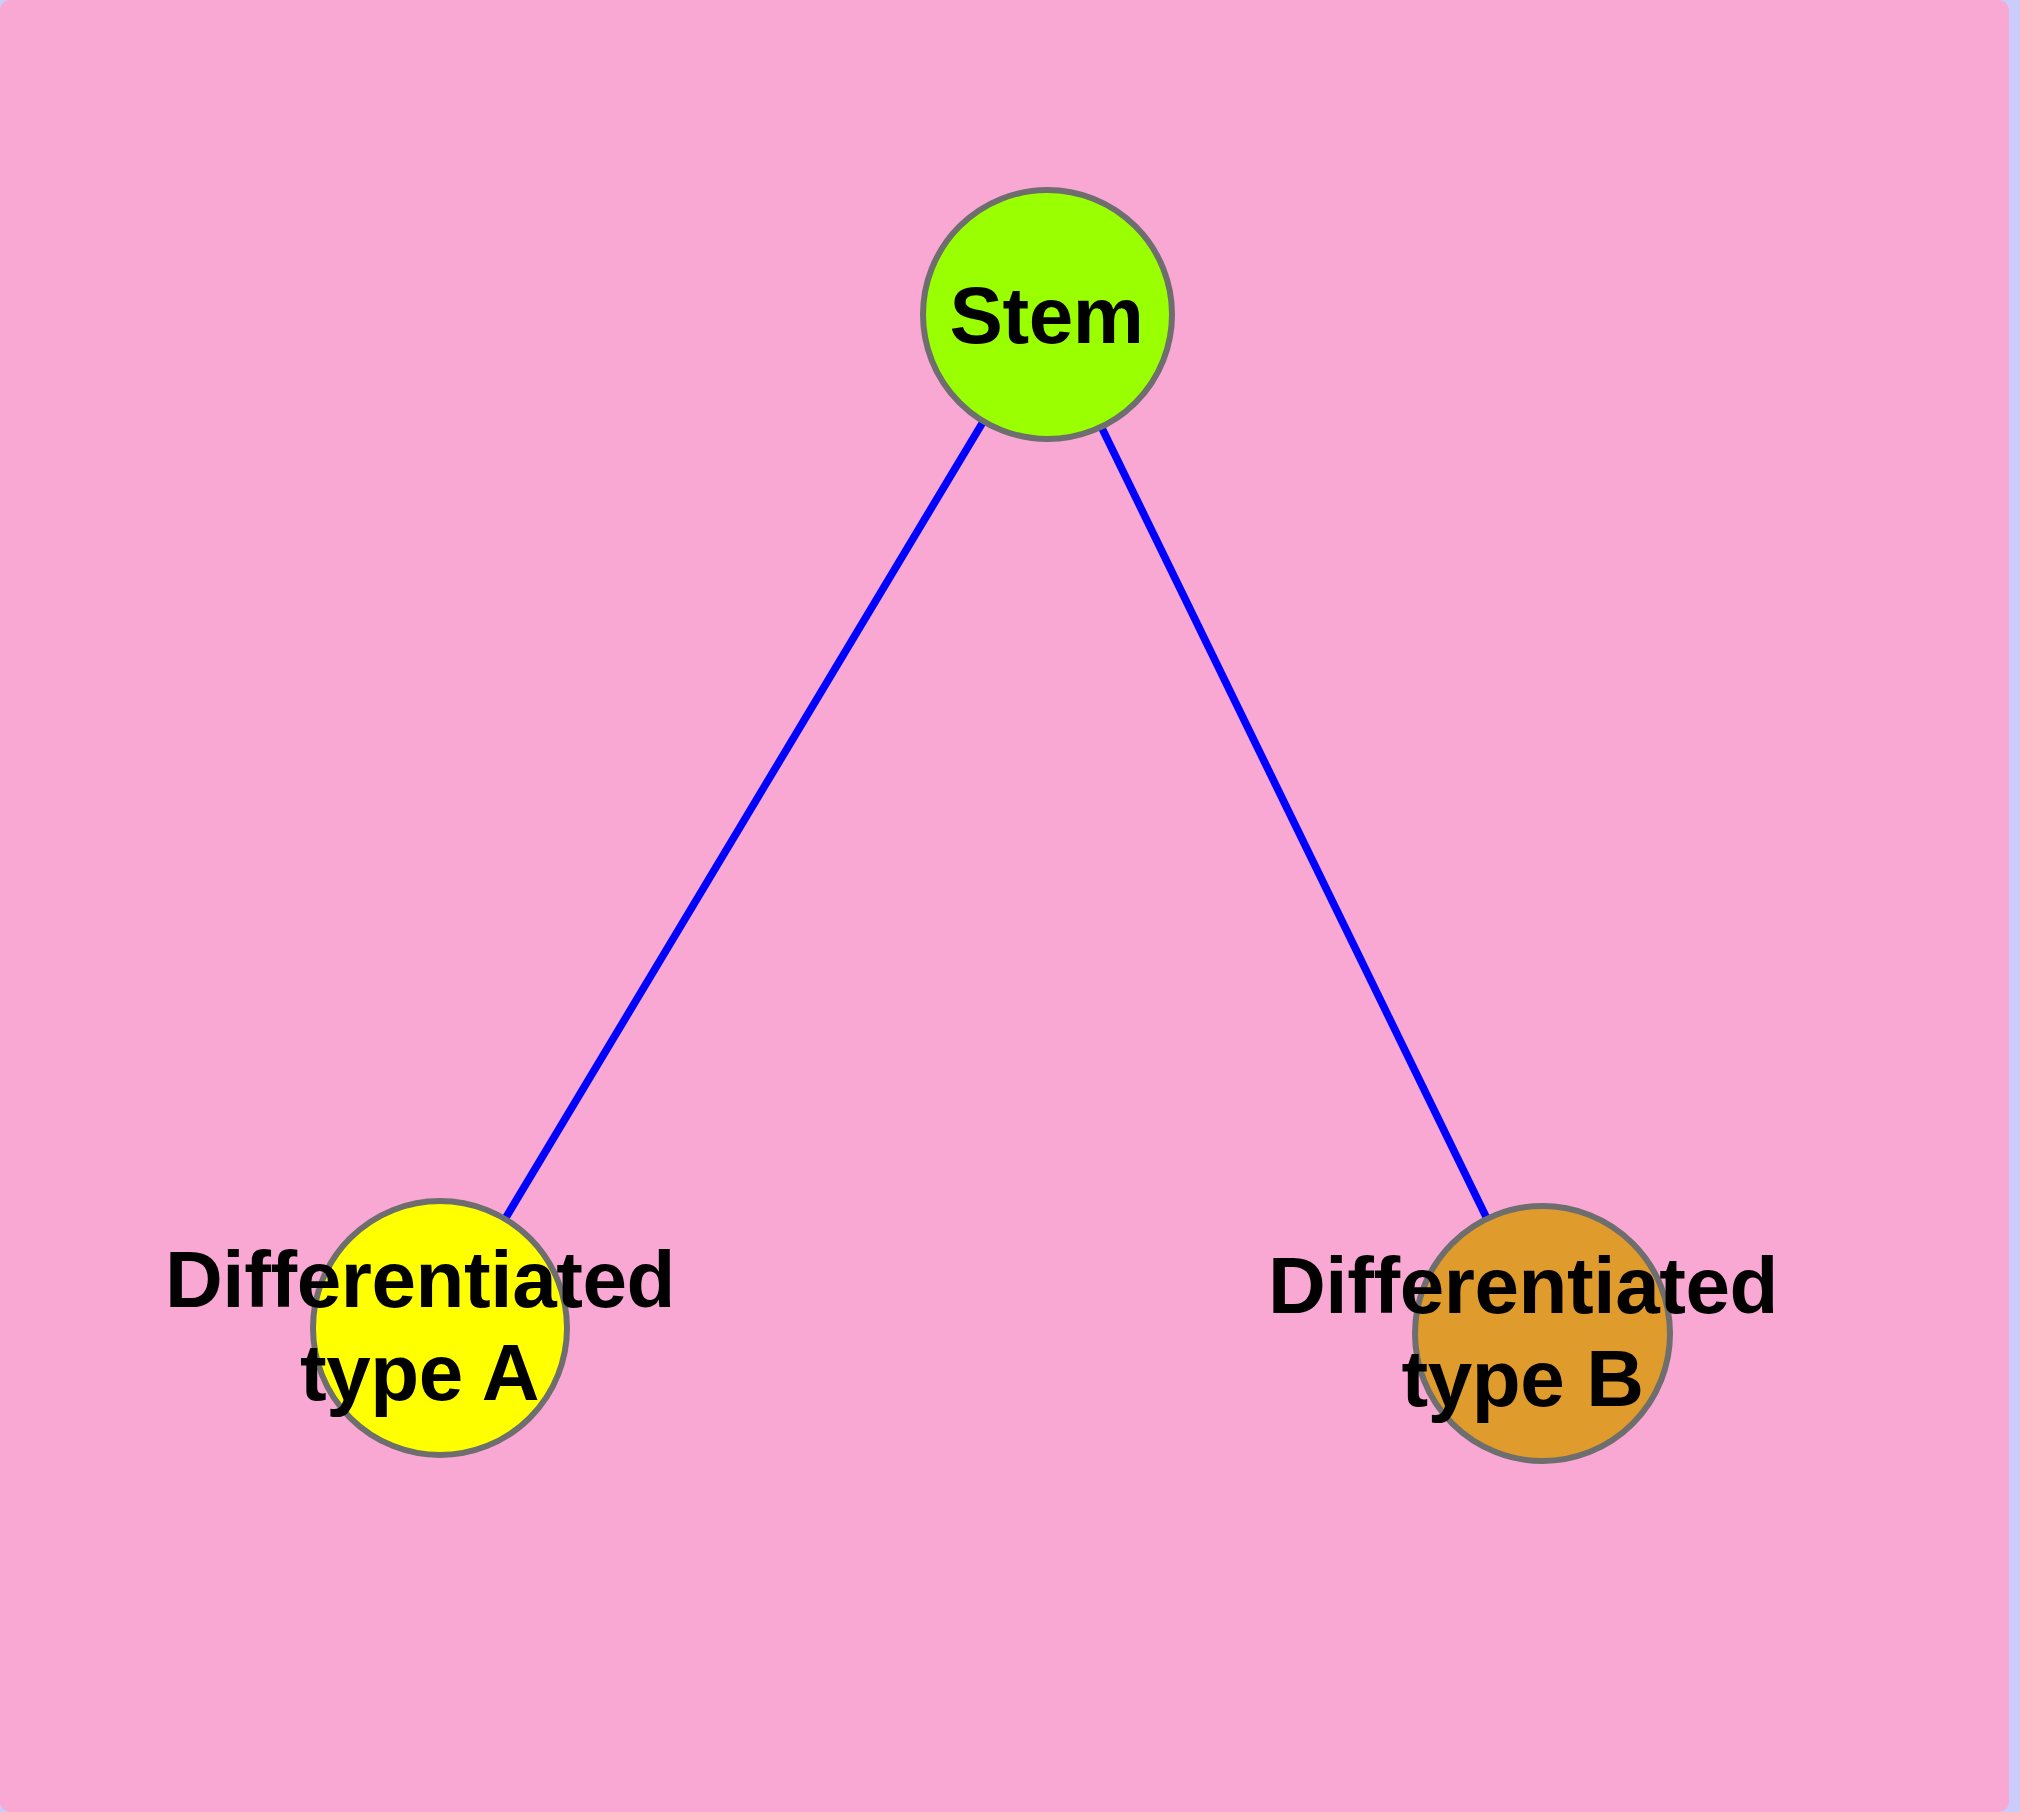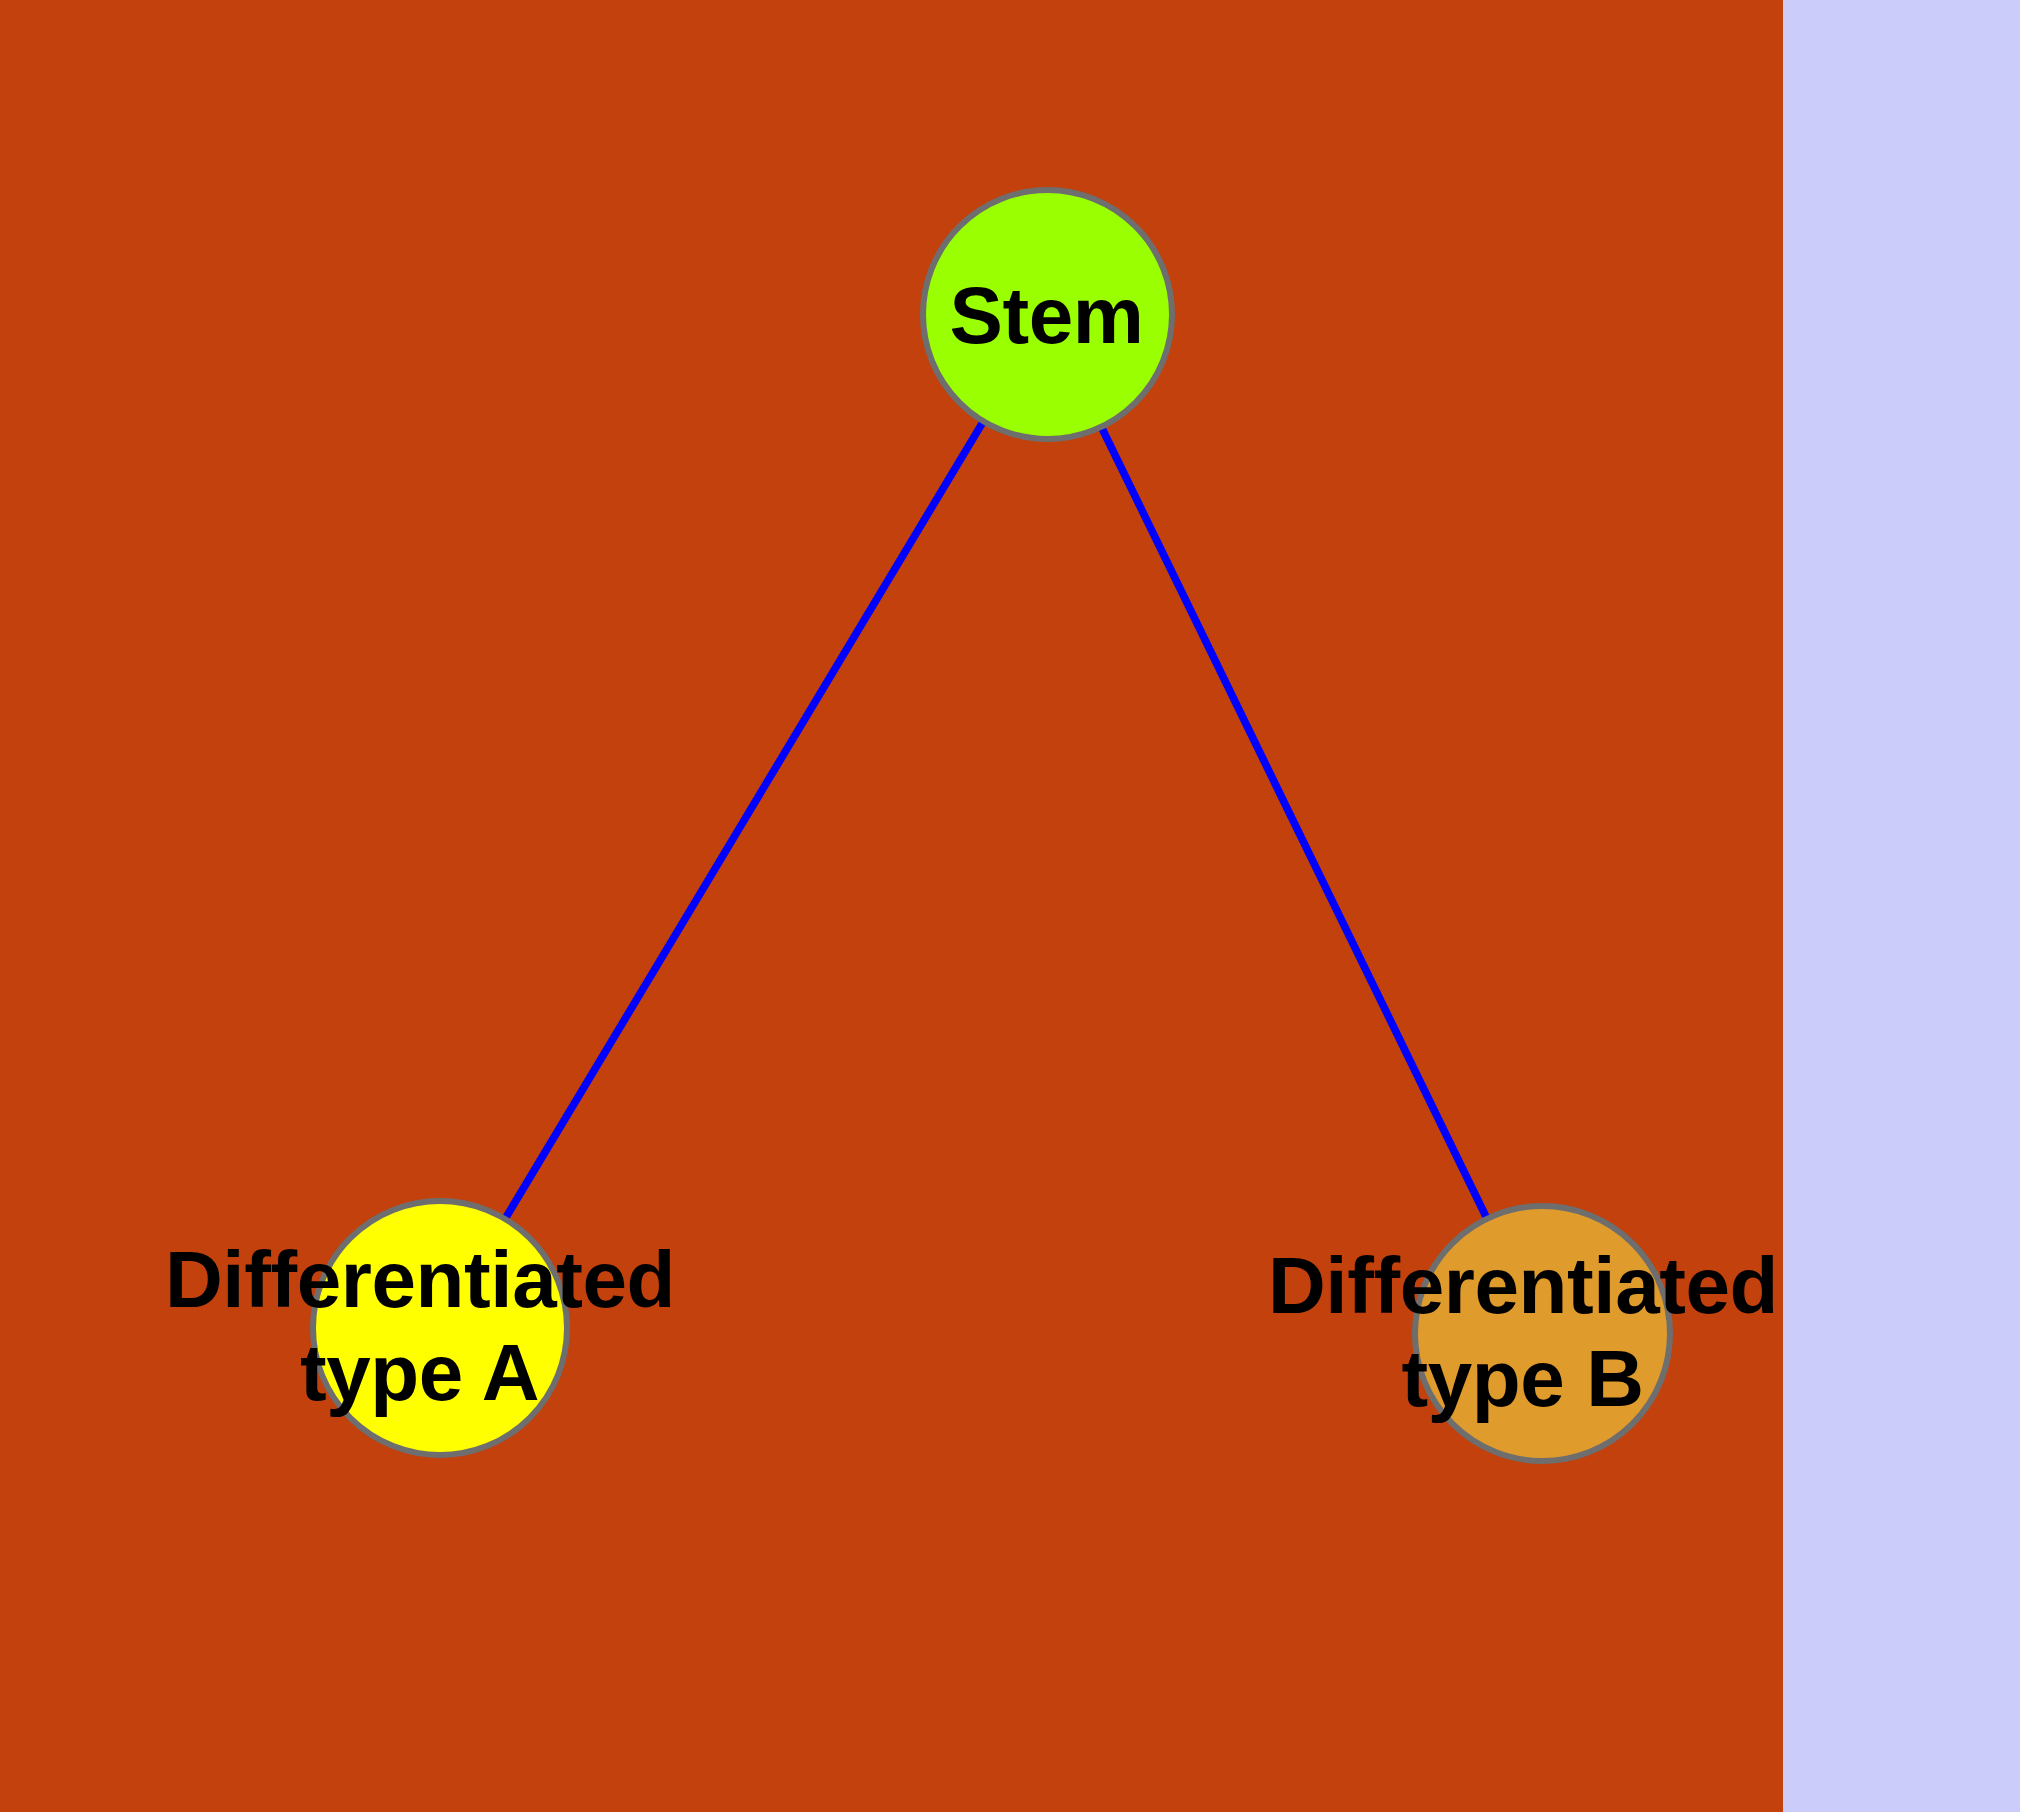--- a/index.html
+++ b/index.html
@@ -2,25 +2,26 @@
 <html style="font-size:13.6px"><head>
 <meta charset="utf-8">
 <style>
   html, body {
     margin: 0;
     padding: 0;
     background: #ccccfa;
   }
   #canvas {
     position: relative;
-    width: 1783px;
+    width: 2009px;
     height: 1812px;
-    background: #c2410c;
+    background: #f9a8d4;
     overflow: hidden;
     font-family: "Liberation Sans", sans-serif;
+    border-radius: 10px;
   }
   #edge-layer {
     position: absolute;
     left: 0;
     top: 0;
     width: 2021px;
     height: 1812px;
   }
   .node {
     position: absolute;

